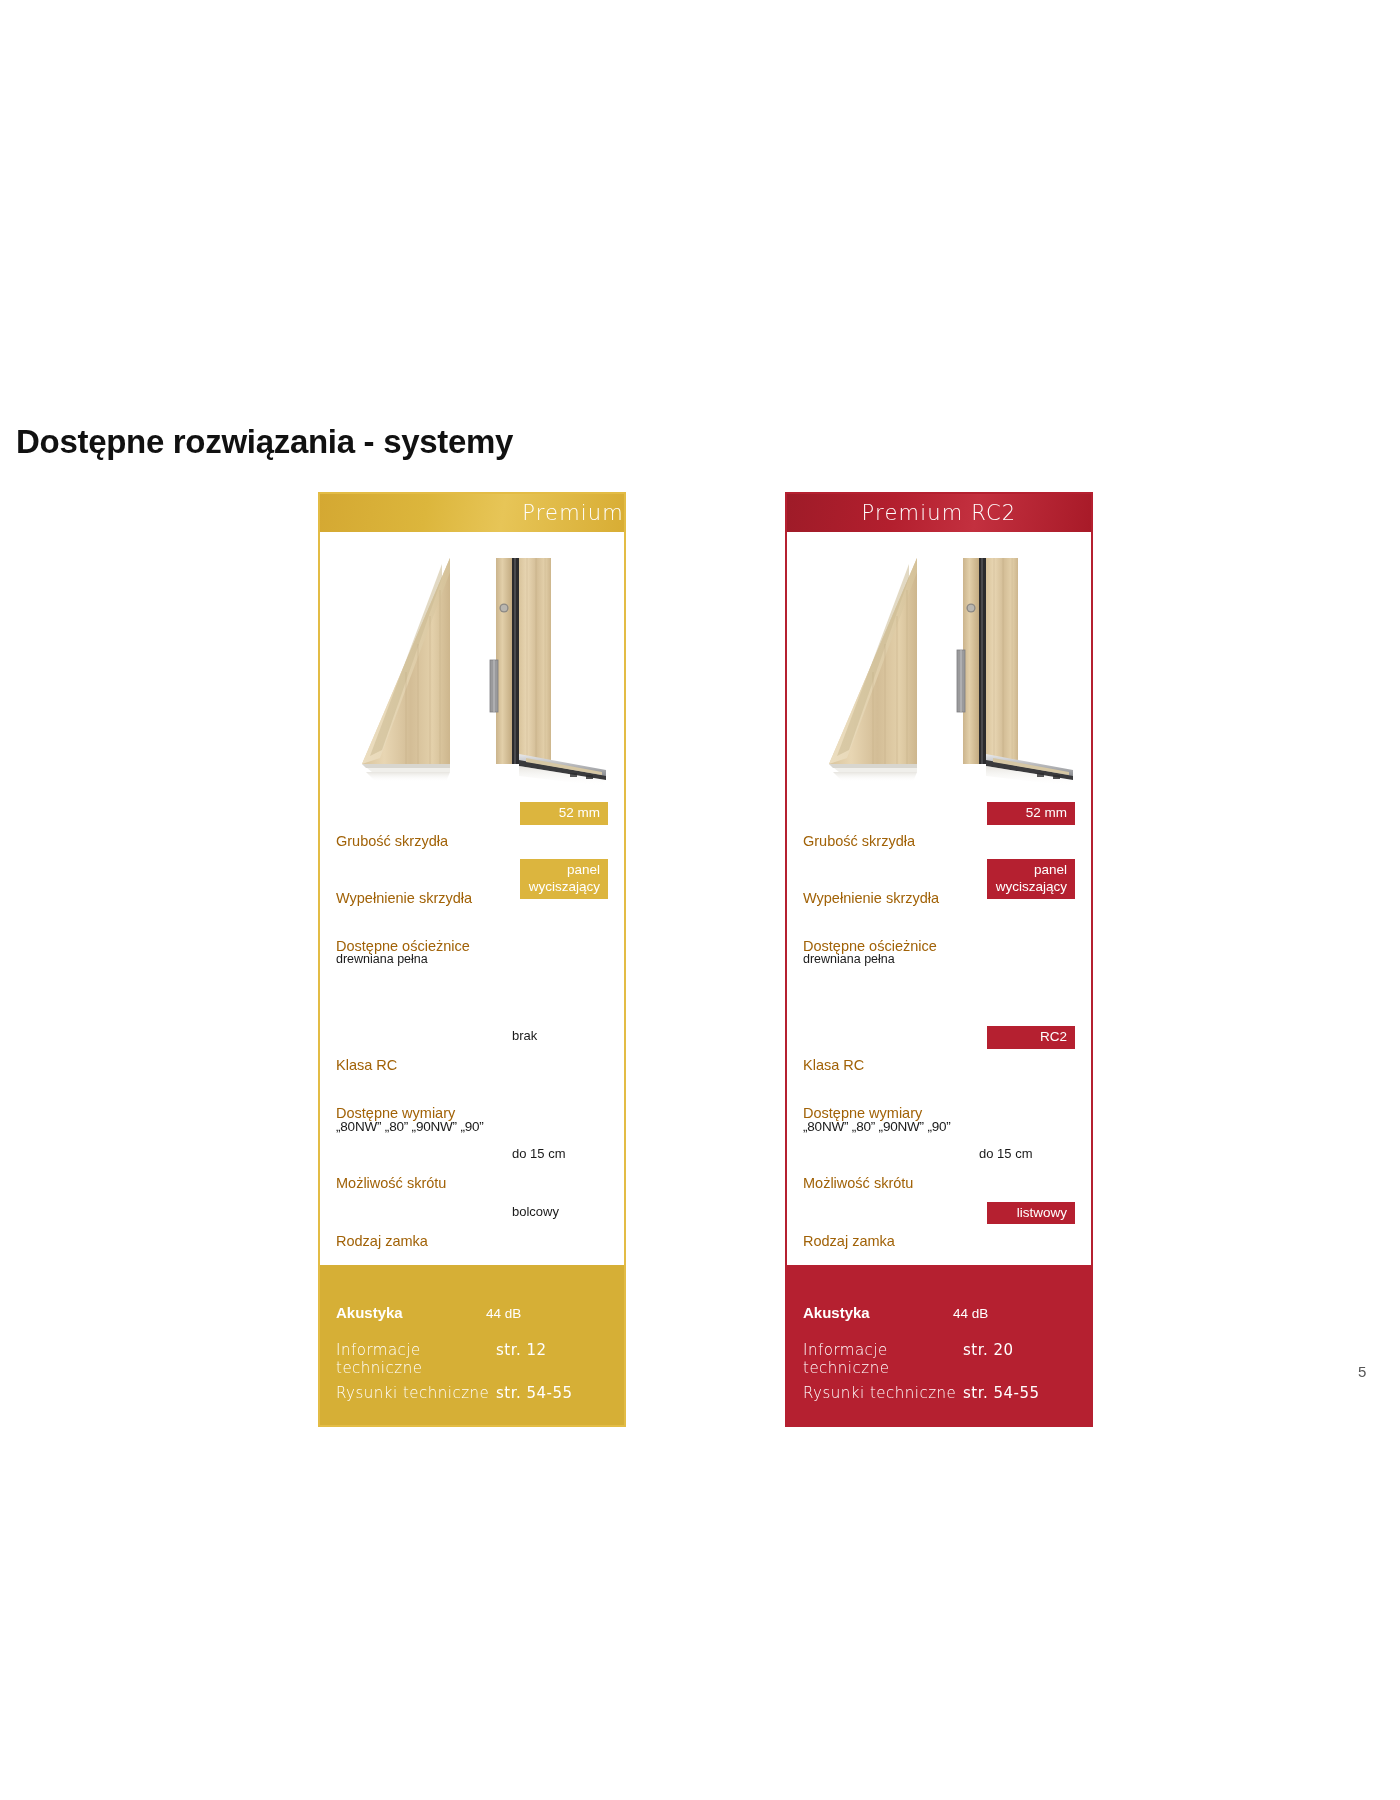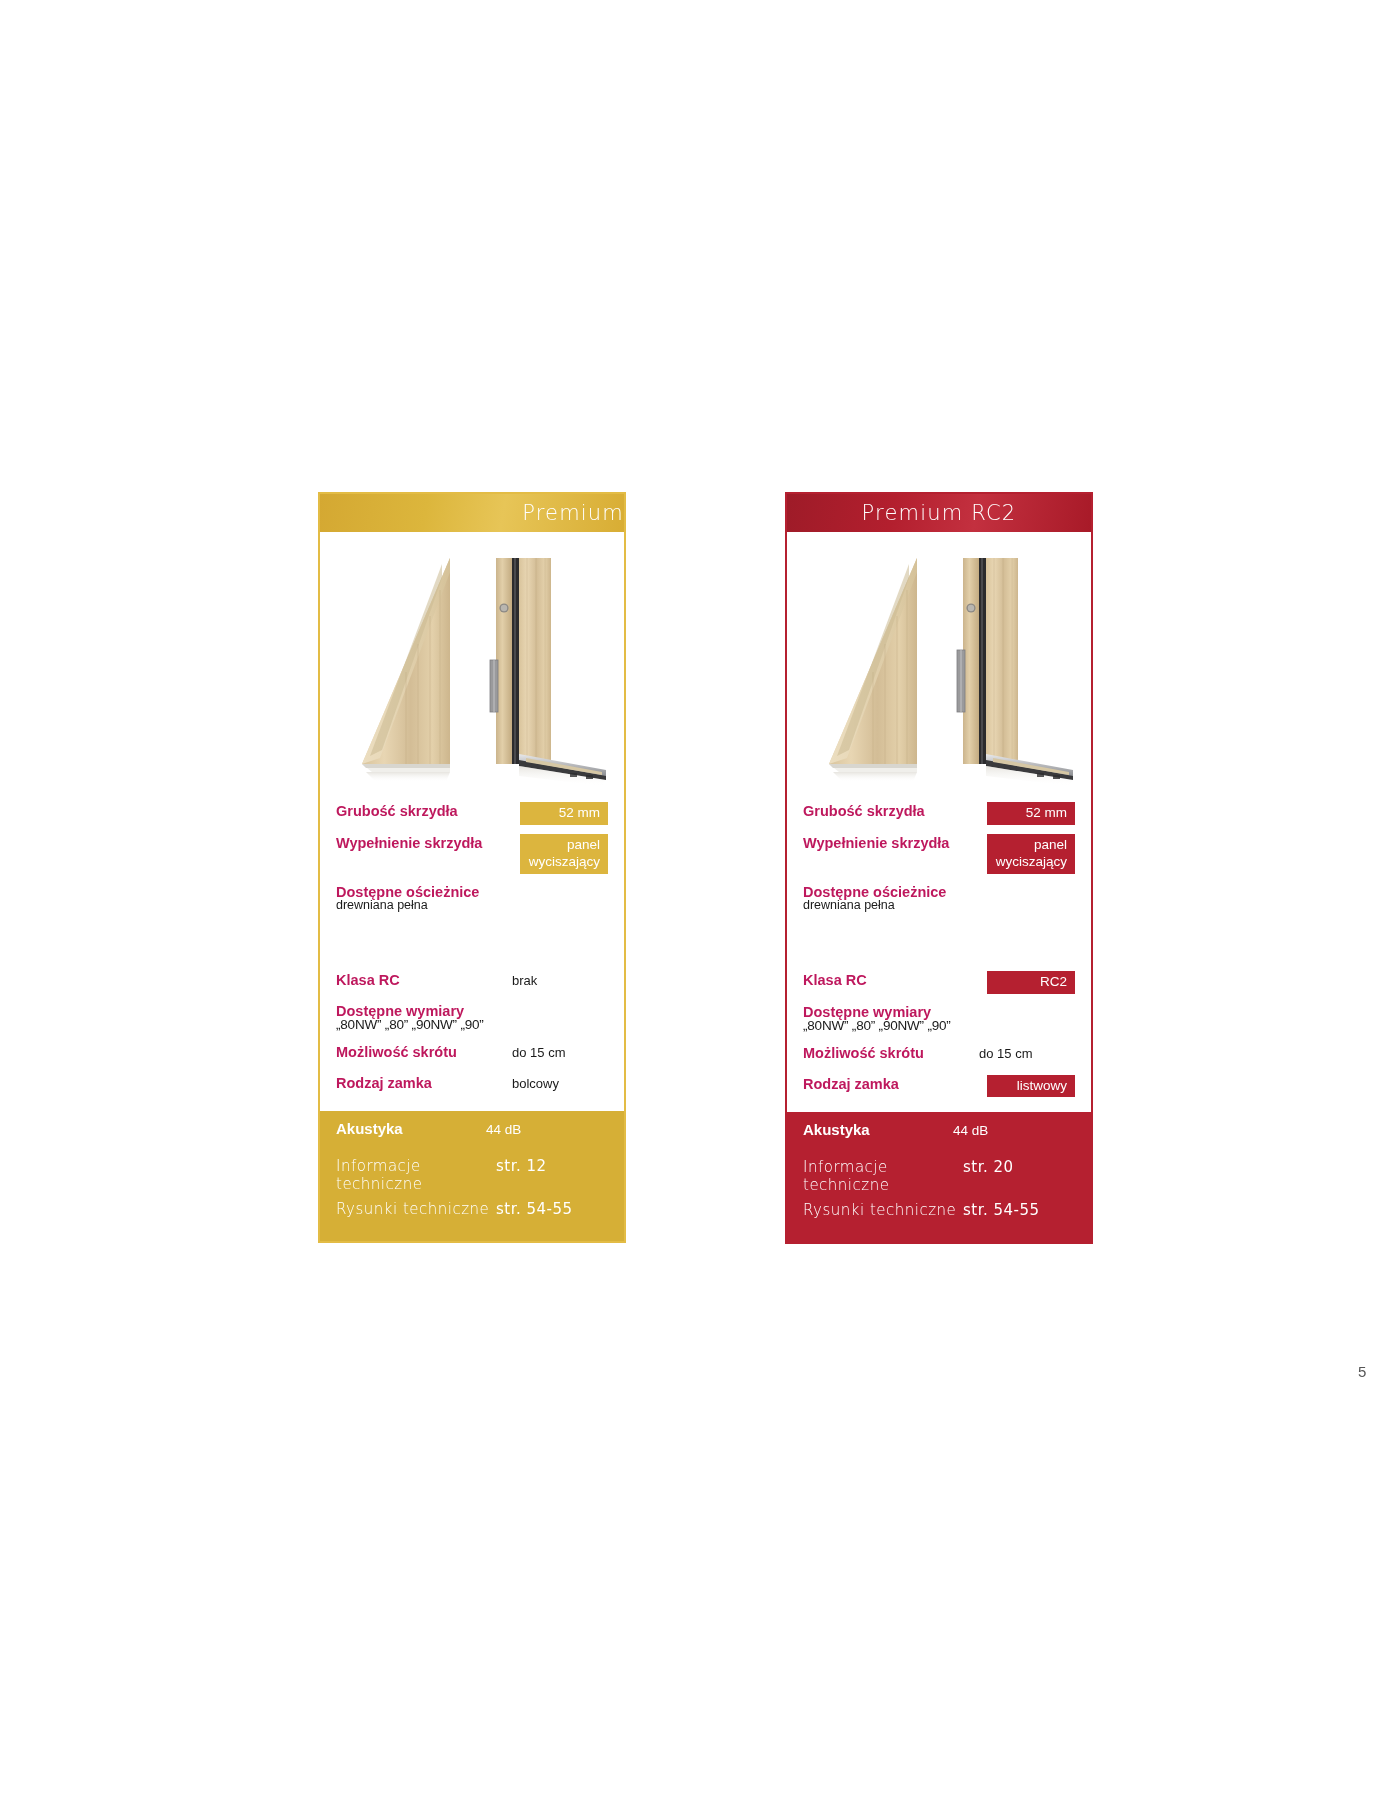--- a/index.html
+++ b/index.html
@@ -89,25 +89,26 @@
 
   .spec-row {
     display: flex;
     align-items: flex-start;
     justify-content: space-between;
     margin-bottom: 9px;
     min-height: 22px;
   }
   .spec-label {
     font-size: 14.5px;
-    font-weight: bold;
-    color: #be185d;
+    font-weight: normal;
+    color: #a16207;
     line-height: 1.25;
     flex: 0 0 auto;
     max-width: 160px;
+    margin-top: 30px;
   }
   .spec-value-plain {
     font-size: 13px;
     color: #1a1a1a;
     text-align: left;
     flex: 0 0 auto;
     width: 96px;
     padding-top: 2px;
   }
   .spec-value-chip {
@@ -136,20 +137,21 @@
   .card-footer {
     padding: 9px 16px 16px 16px;
   }
   .card.gold .card-footer { background: #d6af36; }
   .card.red  .card-footer { background: #b52030; }
 
   .footer-row {
     display: flex;
     align-items: baseline;
     margin-bottom: 6px;
+    margin-top: 30px;
   }
   .footer-row .f-label {
     color: #ffffff;
     font-size: 15px;
     font-weight: 600;
     flex: 0 0 auto;
     width: 150px;
   }
   .footer-row .f-value {
     color: #ffffff;
@@ -176,20 +178,21 @@
     font-size: 15px;
     letter-spacing: 0.5px;
     font-family: "DejaVu Sans", sans-serif;
   }
 </style>
 </head>
 <body>
 
 <div class="page">
 
+  <h1 class="page-title">Dostępne rozwiązania - systemy</h1>
 
   <div class="card gold">
 
     <div class="card-header">
       <span class="card-header-title">Premium</span>
     </div>
 
     <div class="product-image">
       <svg class="product-svg" viewBox="0 0 304 256" preserveAspectRatio="xMidYMid meet">
         <defs>

